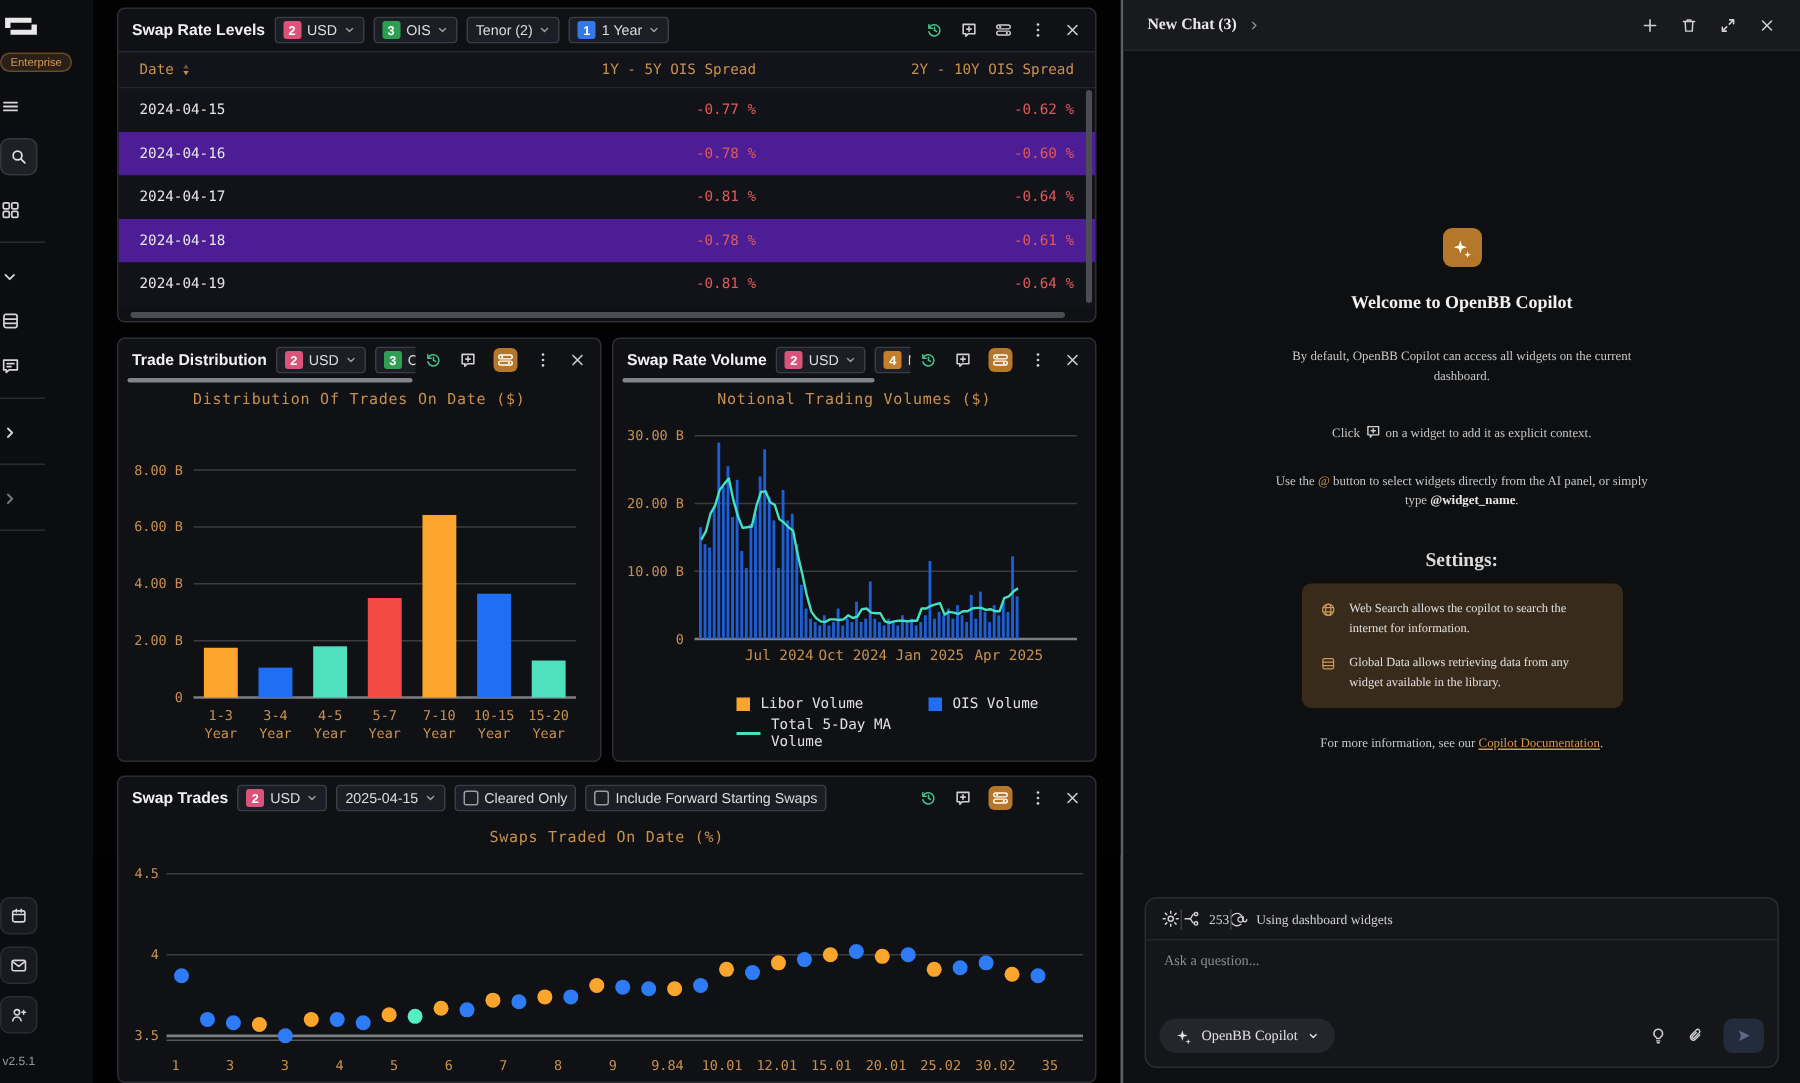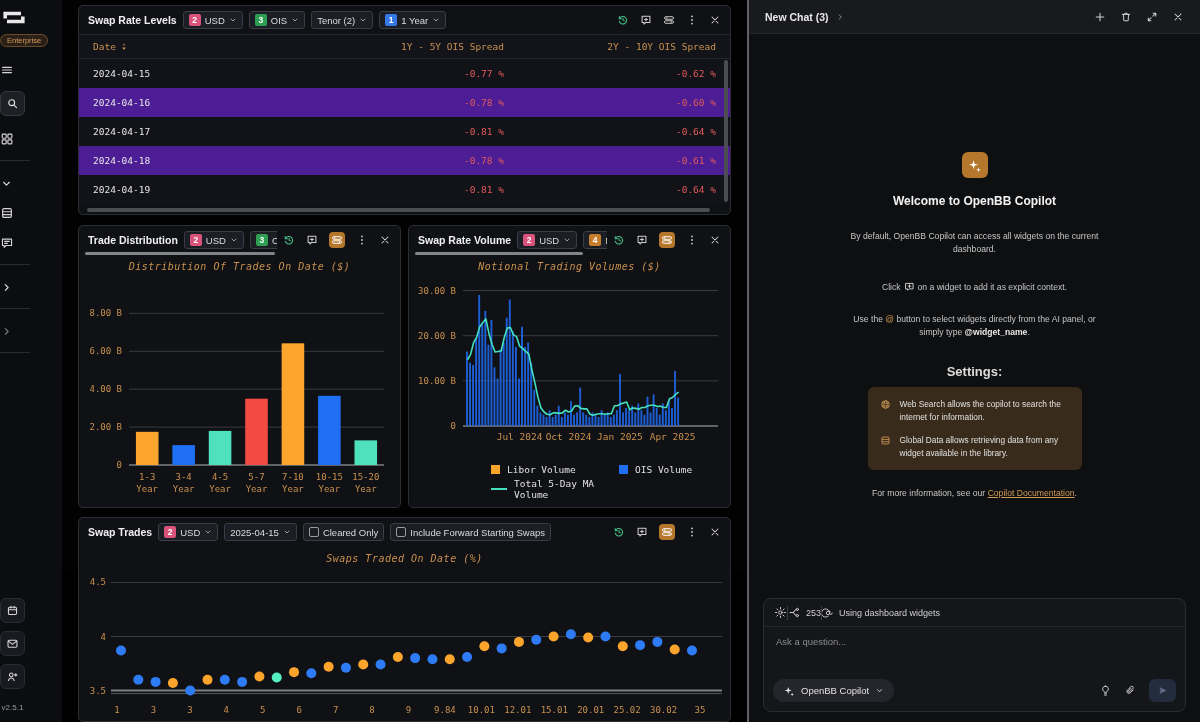--- a/index.html
+++ b/index.html
@@ -55,32 +55,32 @@
   .c-mid{flex:1;text-align:right;}
   .c-end{width:212px;text-align:right;}
   .trow{display:flex;height:29px;align-items:center;padding:0 14px;}
   .trow.odd{background:#121318;} .trow.even{background:#4c1d95;}
   .neg{color:#e05a5a;}
   .vscroll{position:absolute;right:2px;top:54px;width:4px;height:142px;background:#4b4d52;border-radius:2px;}
   .hscroll{position:absolute;left:8px;bottom:2px;height:4px;width:calc(100% - 28px);background:#4b4d52;border-radius:2px;}
 
   
   .ctitle{height:24px;display:flex;align-items:center;justify-content:center;color:#c9914f;
-          font-family:"DejaVu Sans Mono",monospace;font-size:10px;letter-spacing:.5px;font-style:italic;}
+          font-family:"DejaVu Sans Mono",monospace;font-size:10px;letter-spacing:.5px;}
   svg.chart{display:block;}
   .legend{display:grid;grid-template-columns:128px auto;row-gap:3px;padding-left:82px;margin-top:2px;
           font-family:"DejaVu Sans Mono",monospace;font-size:9.5px;color:#e0e0e0;}
   .litem{display:flex;align-items:center;gap:7px;cursor:pointer;}
   .sw{width:9px;height:9px;flex:none;} .sw-line{width:16px;height:2px;flex:none;}
 
   
   .vdivider{width:2px;background:#606166;flex:none;cursor:col-resize;}
 
   
-  .panel{width:451px;background:#0e0f11;display:flex;flex-direction:column;flex:none;}
+  .panel{width:451px;background:#0e0f11;display:flex;flex-direction:column;flex:none;font-family:Liberation Serif, serif;}
   .phead{height:34px;background:#191a1e;border-bottom:1px solid #26272b;display:flex;align-items:center;
          padding:0 16px;gap:6px;flex:none;}
   .ptitle{font-size:10.5px;font-weight:bold;color:#e8e8e8;}
   .pchev{color:#8a8a8a;display:flex;}
   .pacts{margin-left:auto;display:flex;gap:14px;color:#c8c8c8;align-items:center;}
   .pbody{flex:1;display:flex;flex-direction:column;align-items:center;padding-top:118px;overflow:hidden;}
   .copilot-icon{width:26px;height:26px;background:#b5772b;border-radius:6px;display:flex;
                 align-items:center;justify-content:center;color:#fff;}
   .welcome{font-size:12px;font-weight:bold;margin-top:16px;color:#f2f2f2;}
   .pp{width:256px;text-align:center;font-size:8.6px;color:#c6c6c6;line-height:1.55;}

